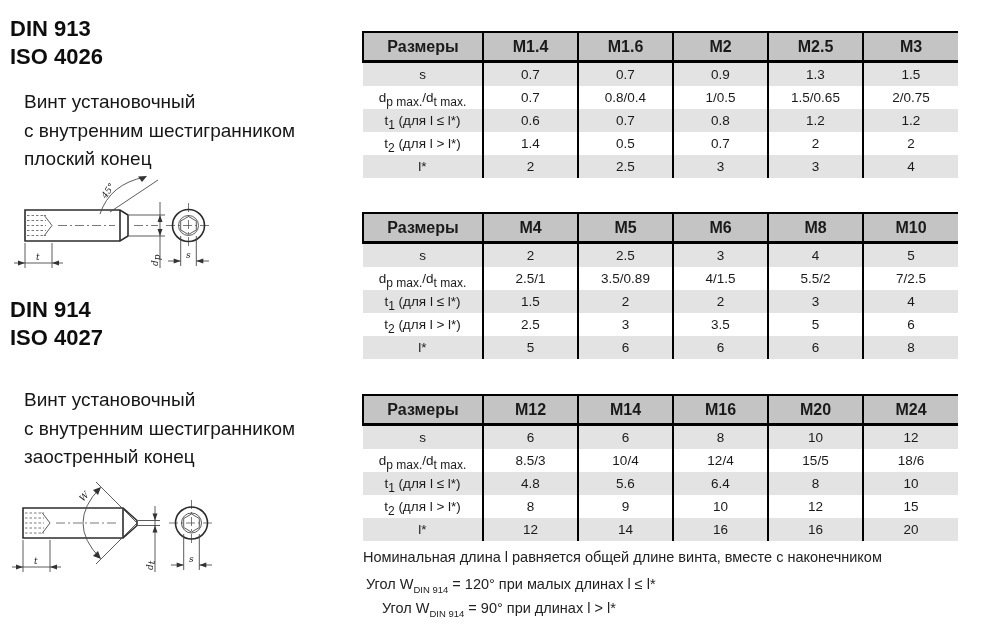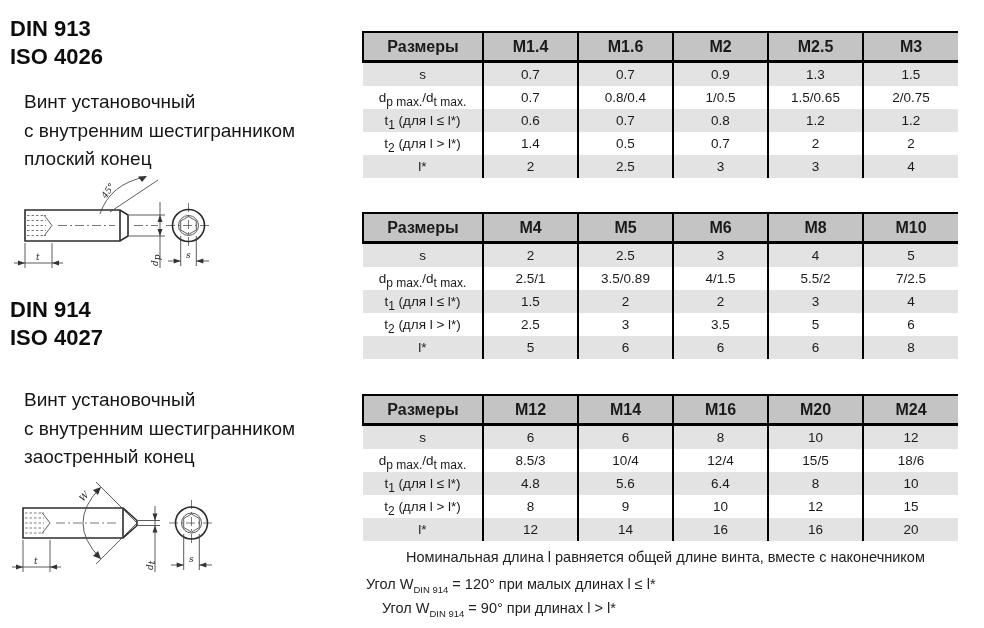--- a/index.html
+++ b/index.html
@@ -362,15 +362,15 @@
         <td>l*</td>
         <td>12</td>
         <td>14</td>
         <td>16</td>
         <td>16</td>
         <td>20</td>
       </tr>
     </tbody>
   </table>
 
-<div class="abs fnote" style="top:549px;margin-left:43px;">Номинальная длина l равняется общей длине винта, вместе с наконечником</div>
+<div class="abs fnote" style="top:549px;">Номинальная длина l равняется общей длине винта, вместе с наконечником</div>
 <div class="abs fnote" style="top:576px;left:366px;">Угол W<sub>DIN 914</sub> = 120° при малых длинах l ≤ l*</div>
 <div class="abs fnote" style="top:600px;left:382px;">Угол W<sub>DIN 914</sub> = 90° при длинах l &gt; l*</div>
 
 </body></html>

